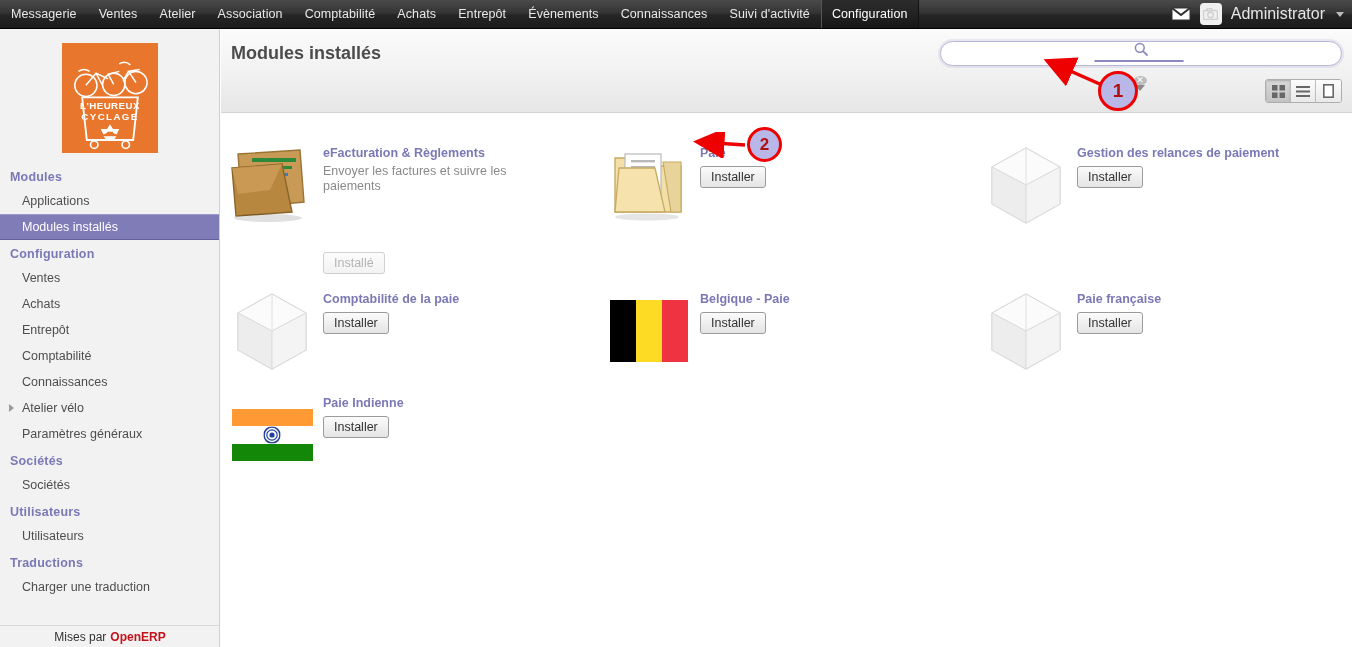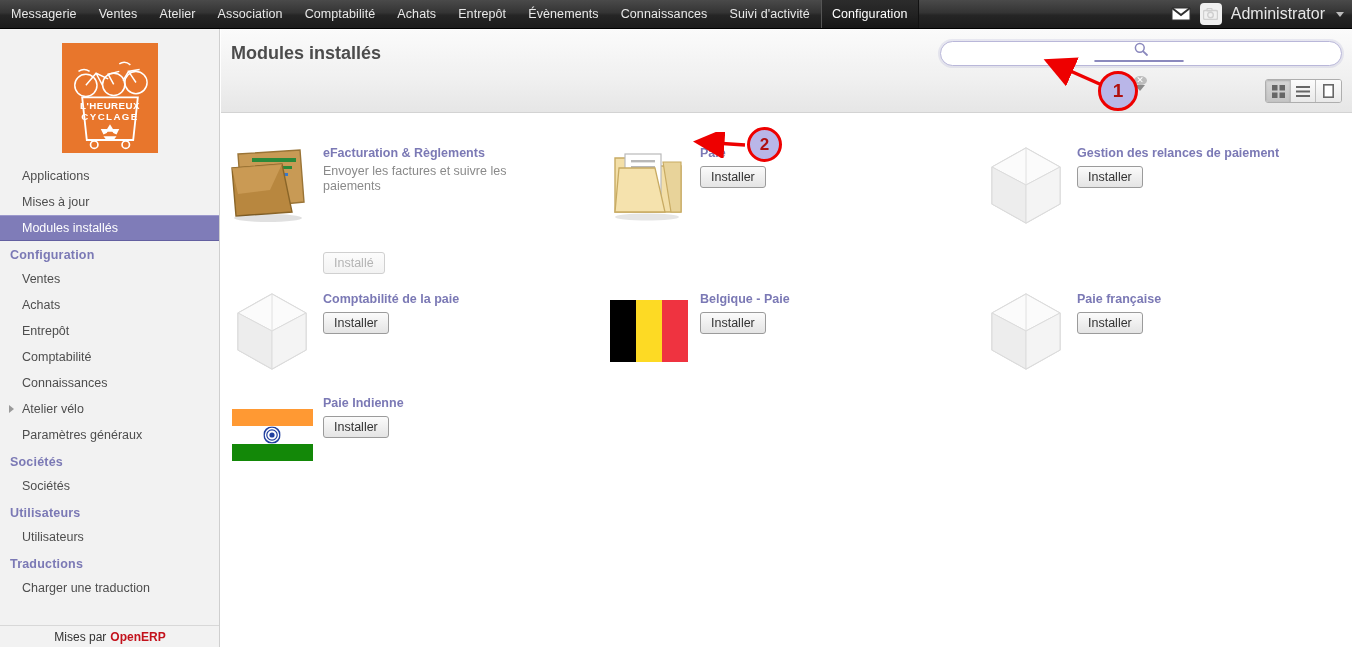--- a/index.html
+++ b/index.html
@@ -256,22 +256,22 @@
         <g fill="#ffffff">
           <path d="M48 79 l5 8 h-10 z"></path>
           <path d="M41 90 l-3 -6 l9 0 l-2.5 4.5 z"></path>
           <path d="M55 90 l3 -6 l-9 0 l2.5 4.5 z"></path>
           <path d="M41 92 h14 l-3 4 h-8 z"></path>
         </g>
       </svg>
     </div>
   </div>
   <div id="nav-host">
+      <div class="nav-section">Modules</div>
       <div class="nav-item"><span>Applications</span></div>
-      <div class="nav-item"><span>Mises à jour</span></div>
       <div class="nav-item selected"><span>Modules installés</span></div>
       <div class="nav-section">Configuration</div>
       <div class="nav-item"><span>Ventes</span></div>
       <div class="nav-item"><span>Achats</span></div>
       <div class="nav-item"><span>Entrepôt</span></div>
       <div class="nav-item"><span>Comptabilité</span></div>
       <div class="nav-item"><span>Connaissances</span></div>
       <div class="nav-item"><span class="arrow"></span><span>Atelier vélo</span></div>
       <div class="nav-item"><span>Paramètres généraux</span></div>
       <div class="nav-section">Sociétés</div>

